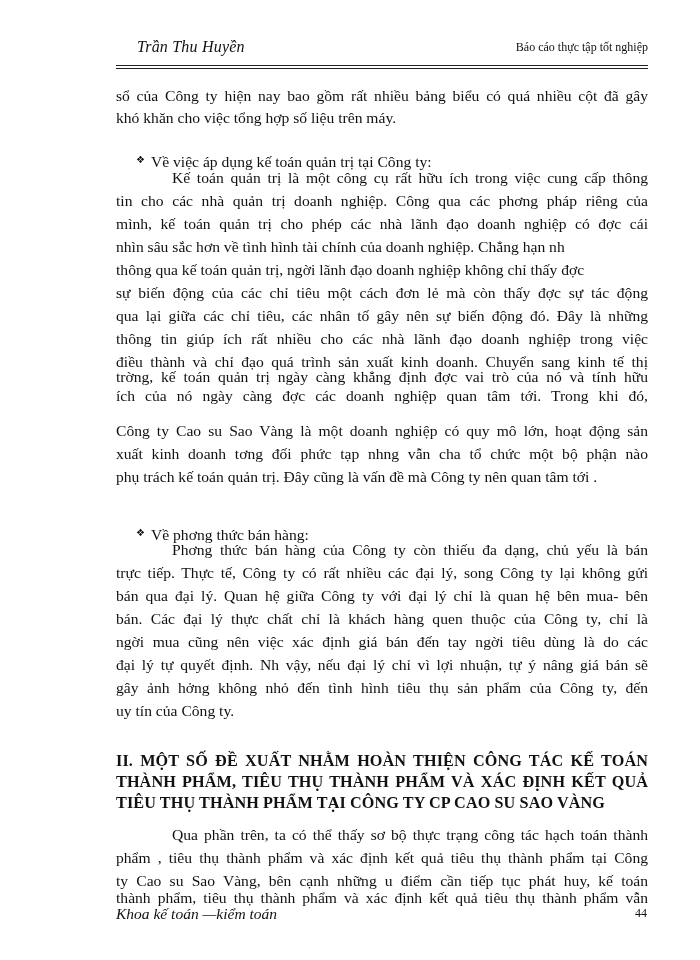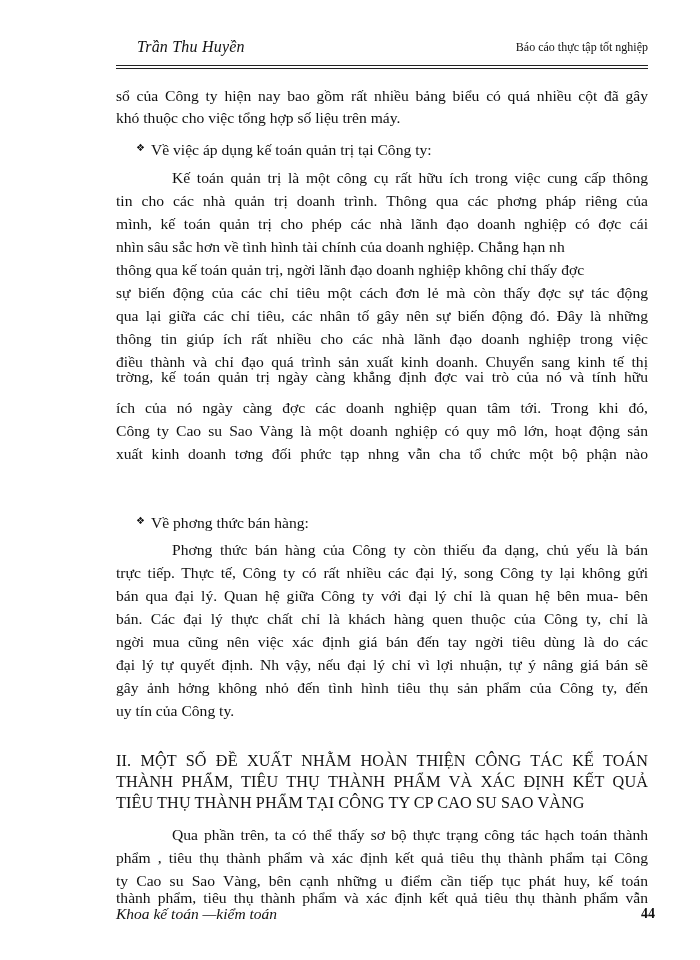--- a/index.html
+++ b/index.html
@@ -8,59 +8,60 @@
   .page { position: absolute; left: 0; top: 0; width: 700px; height: 960px; }
 
   .header { position: absolute; left: 116px; top: 38px; width: 532px; height: 30px; }
   .header-left { position: absolute; left: 0; top: 0; font-style: italic; font-size: 16px; letter-spacing: 0.2px; margin-left: 21px; }
   .header-right { position: absolute; right: 0; top: 2px; font-size: 12px; }
   .header-rule { position: absolute; left: 116px; top: 65px; width: 532px; height: 4px;
                  border-top: 1.5px solid #222; border-bottom: 1.5px solid #222; box-sizing: border-box; }
 
   .line { position: absolute; left: 116px; width: 532px; font-size: 15.6px; white-space: nowrap; height: 20px; line-height: 20px; }
   .justify { text-align: justify; text-align-last: justify; white-space: normal; }
-  .bullet-line { position: absolute; left: 136px; font-size: 15.6px; white-space: nowrap; line-height: 20px; }
+  .bullet-line { position: absolute; left: 136px; font-size: 15.6px; white-space: nowrap; line-height: 20px; margin-top: 12px; }
   .bullet-icon { display: inline-block; font-size: 10px; vertical-align: 4px; margin-right: 6px; }
 
-  .heading { position: absolute; left: 116px; width: 532px; font-size: 16.2px; line-height: 21px; white-space: nowrap; letter-spacing: 0.1px; }
+  .heading { position: absolute; left: 116px; width: 532px; font-size: 16.2px; line-height: 21px; white-space: nowrap; letter-spacing: 0.1px; font-weight: bold; }
 
   .footer-left { position: absolute; left: 116px; top: 905px; font-style: italic; font-size: 15.5px; }
-  .footer-right { position: absolute; right: 45px; top: 906px; font-size: 14px; font-weight: bold; }
+  .footer-right { position: absolute; right: 53px; top: 906px; font-size: 12px; }
 </style>
 </head>
 <body>
 
 <div class="page">
 
   <div class="header">
     <span class="header-left">Trần Thu Huyền</span>
     <span class="header-right">Báo cáo thực tập tốt nghiệp</span>
   </div>
   <div class="header-rule"></div>
 
   <div class="line justify" style="top:86px">sổ của Công ty hiện nay bao gồm rất nhiều bảng biểu có quá nhiều cột đã gây</div>
-  <div class="line" style="top:108px">khó thuộc cho việc tổng hợp số liệu trên máy.</div>
+  <div class="line" style="top:108px">khó khăn cho việc tổng hợp số liệu trên máy.</div>
 
   <div class="bullet-line" style="top:138px">
     <span class="bullet-icon">❖</span><span>Về việc áp dụng kế toán quản trị tại Công ty:</span>
   </div>
 
   <div class="line justify" style="top:168px; left:172px; width:476px">Kế toán quản trị là một công cụ rất hữu ích trong việc cung cấp thông</div>
-  <div class="line justify" style="top:191px">tin cho các nhà quản trị doanh trình. Thông qua các phơng   pháp riêng của</div>
+  <div class="line justify" style="top:191px">tin cho các nhà quản trị doanh nghiệp. Công qua các phơng   pháp riêng của</div>
   <div class="line" style="top:237px">nhìn sâu sắc hơn về tình hình tài chính của doanh nghiệp. Chẳng hạn nh</div>
   <div class="line justify" style="top:214px">mình, kế toán quản trị cho phép các nhà lãnh đạo doanh nghiệp có đợc   cái</div>
   <div class="line" style="top:260px">thông qua kế toán quản trị, ngời   lãnh đạo doanh nghiệp không chỉ thấy đợc</div>
   <div class="line justify" style="top:283px">sự biến động của các chỉ tiêu một cách đơn lẻ mà còn thấy đợc   sự tác động</div>
   <div class="line justify" style="top:306px">qua lại giữa các chỉ tiêu, các nhân tố gây nên sự biến động đó. Đây là những</div>
   <div class="line justify" style="top:329px">thông tin giúp ích rất nhiều cho các nhà  lãnh đạo doanh nghiệp trong việc</div>
   <div class="line justify" style="top:352px">điều thành và chỉ đạo quá trình sản xuất kinh doanh. Chuyển sang kinh tế thị</div>
   <div class="line justify" style="top:367px">trờng,   kế toán quản trị ngày càng khẳng định đợc   vai trò của nó và tính hữu</div>
-  <div class="line justify" style="top:398px">ích của nó ngày càng đợc   các doanh nghiệp quan tâm tới. Trong khi đó,</div>
+  <div class="line justify" style="top:386px">ích của nó ngày càng đợc   các doanh nghiệp quan tâm tới. Trong khi đó,</div>
   <div class="line justify" style="top:421px">Công ty Cao su Sao Vàng là một doanh nghiệp có quy mô lớn, hoạt động sản</div>
   <div class="line justify" style="top:444px">xuất kinh doanh tơng   đối phức tạp nhng   vẫn cha   tổ chức một bộ phận nào</div>
+  <div class="line" style="top:467px">phụ trách kế toán quản trị. Đây cũng là vấn đề mà Công ty nên quan tâm tới .</div>
 
   <div class="bullet-line" style="top:511px">
     <span class="bullet-icon">❖</span><span>Về phơng   thức bán hàng:</span>
   </div>
 
   <div class="line justify" style="top:540px; left:172px; width:476px">Phơng   thức bán hàng của Công ty còn thiếu đa dạng, chủ yếu là bán</div>
   <div class="line justify" style="top:563px">trực tiếp. Thực tế, Công ty có rất nhiều các đại lý, song Công ty lại không gửi</div>
   <div class="line justify" style="top:586px">bán qua đại lý. Quan hệ giữa Công ty với đại lý chỉ là quan hệ bên mua- bên</div>
   <div class="line justify" style="top:609px">bán. Các đại lý thực chất chỉ là khách hàng quen thuộc của Công ty, chỉ là</div>
   <div class="line justify" style="top:632px">ngời   mua cũng nên việc xác định giá bán đến tay ngời   tiêu dùng là do các</div>

